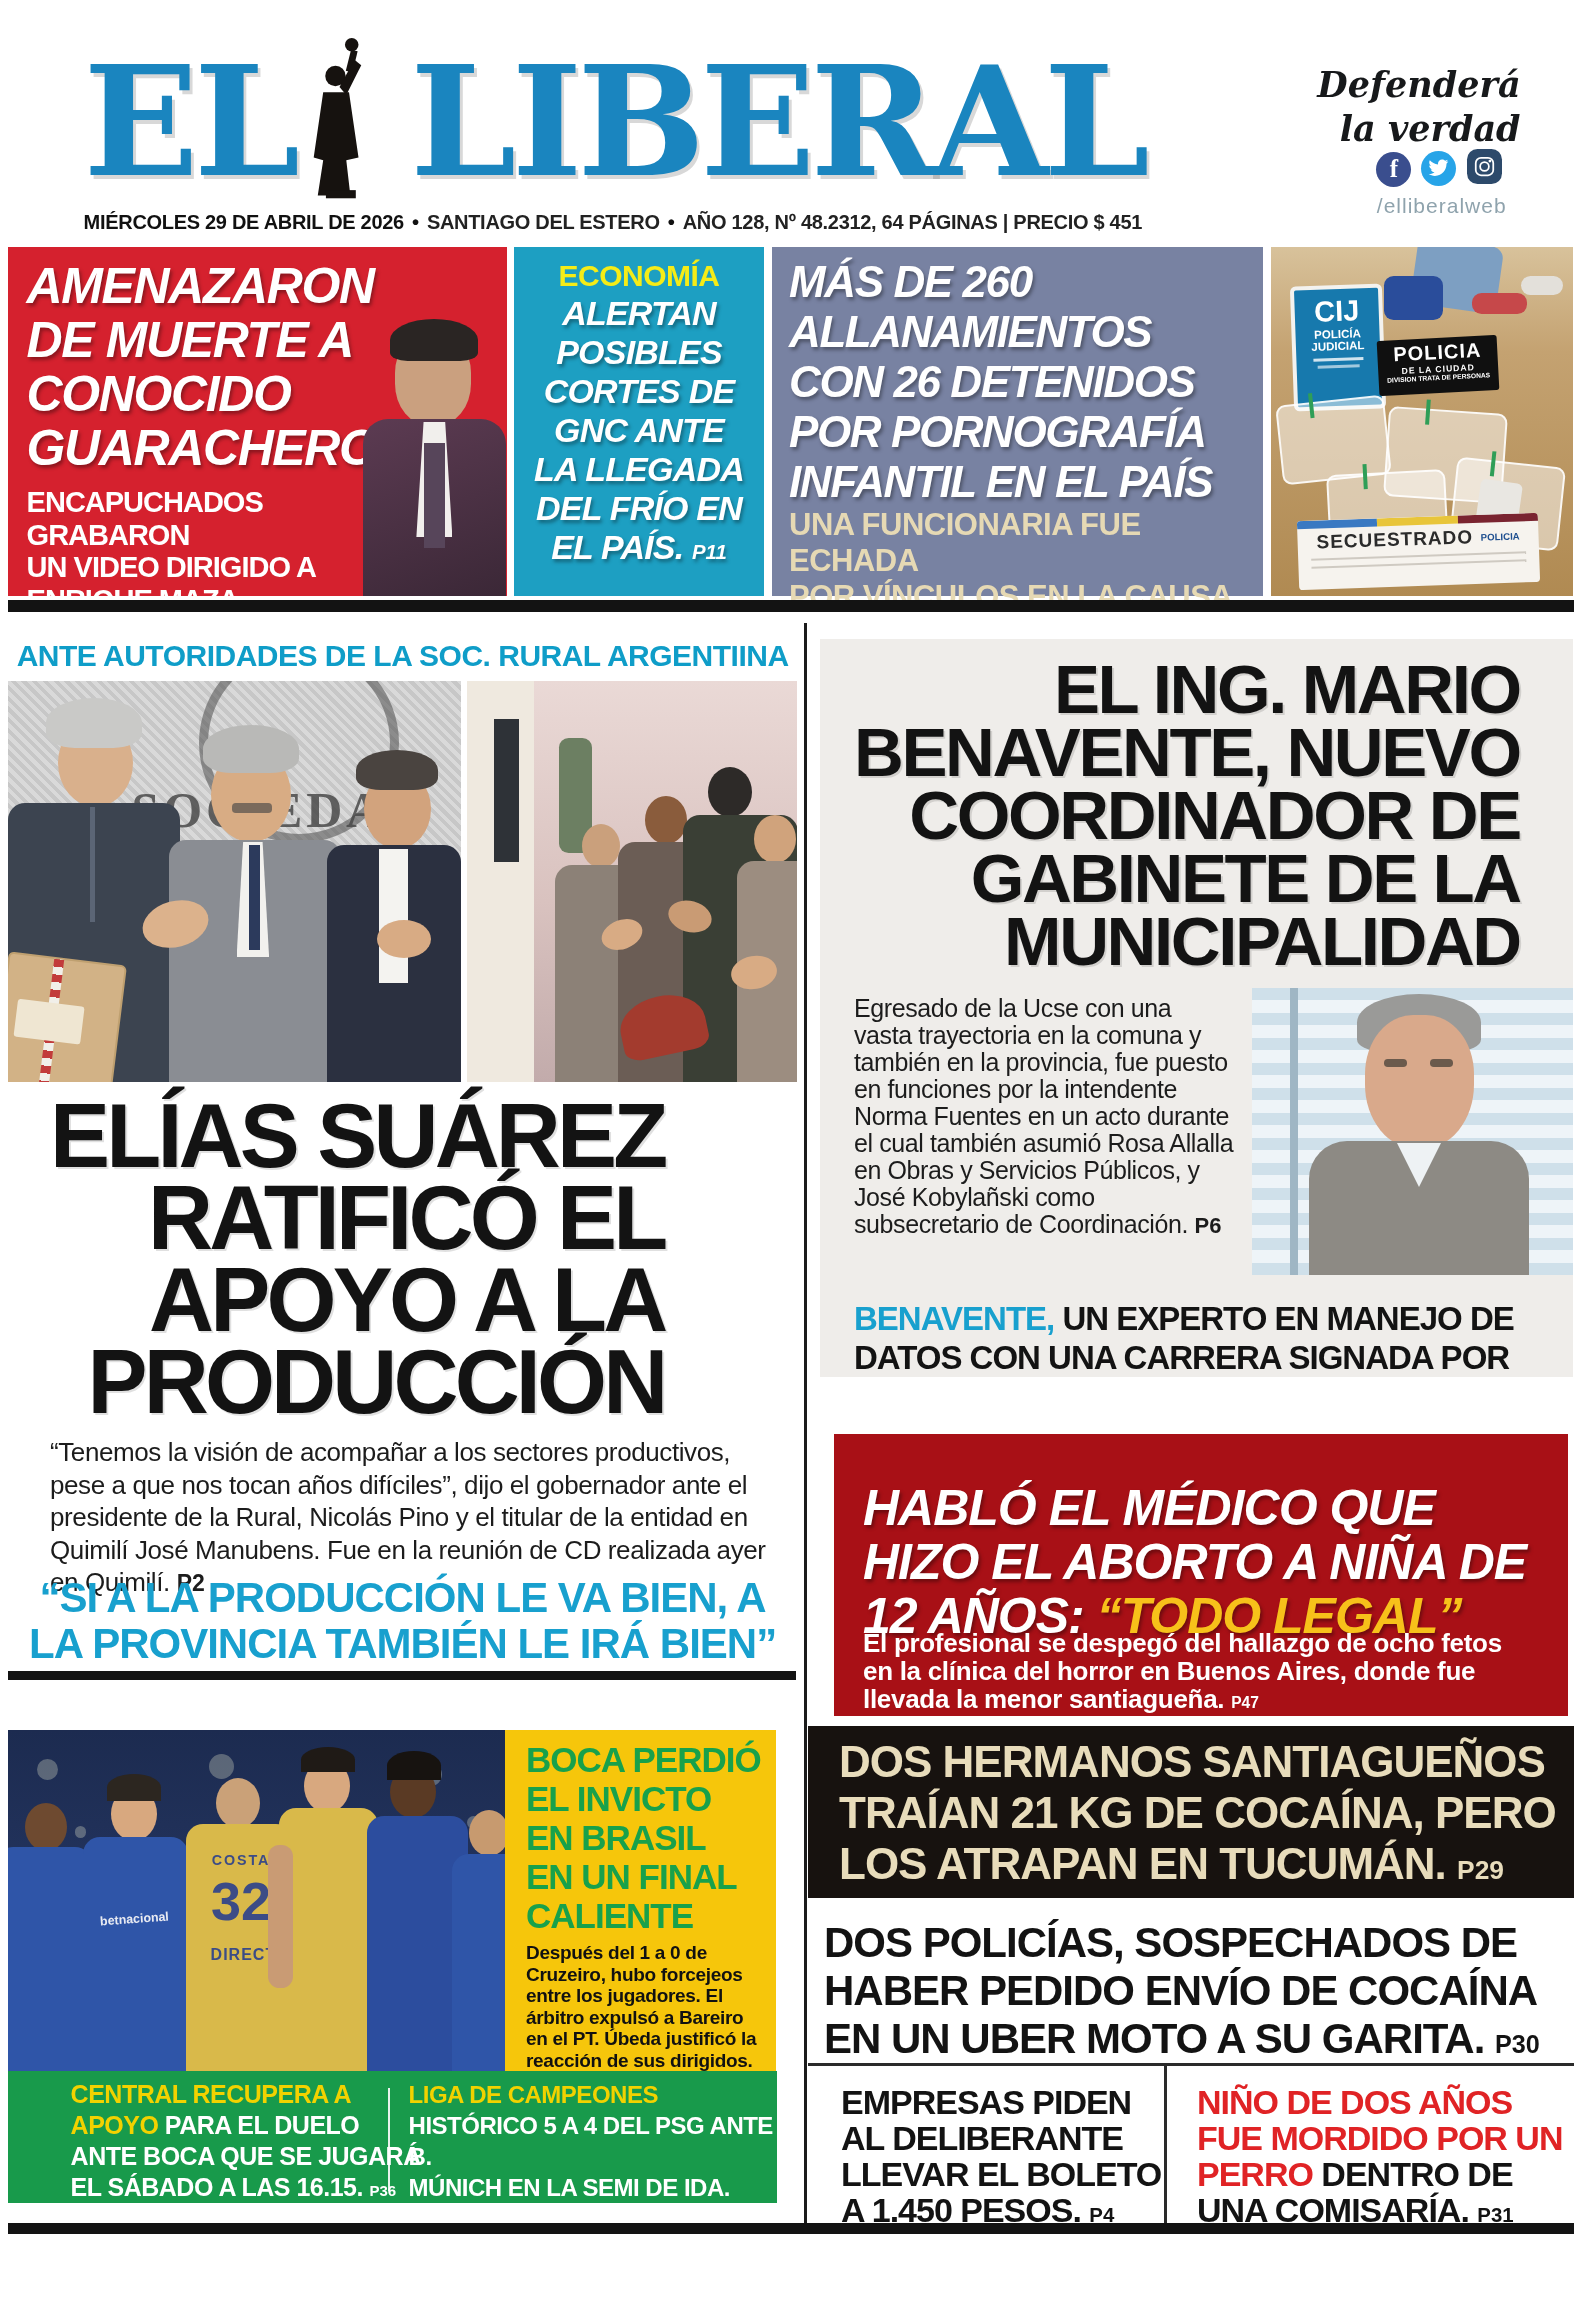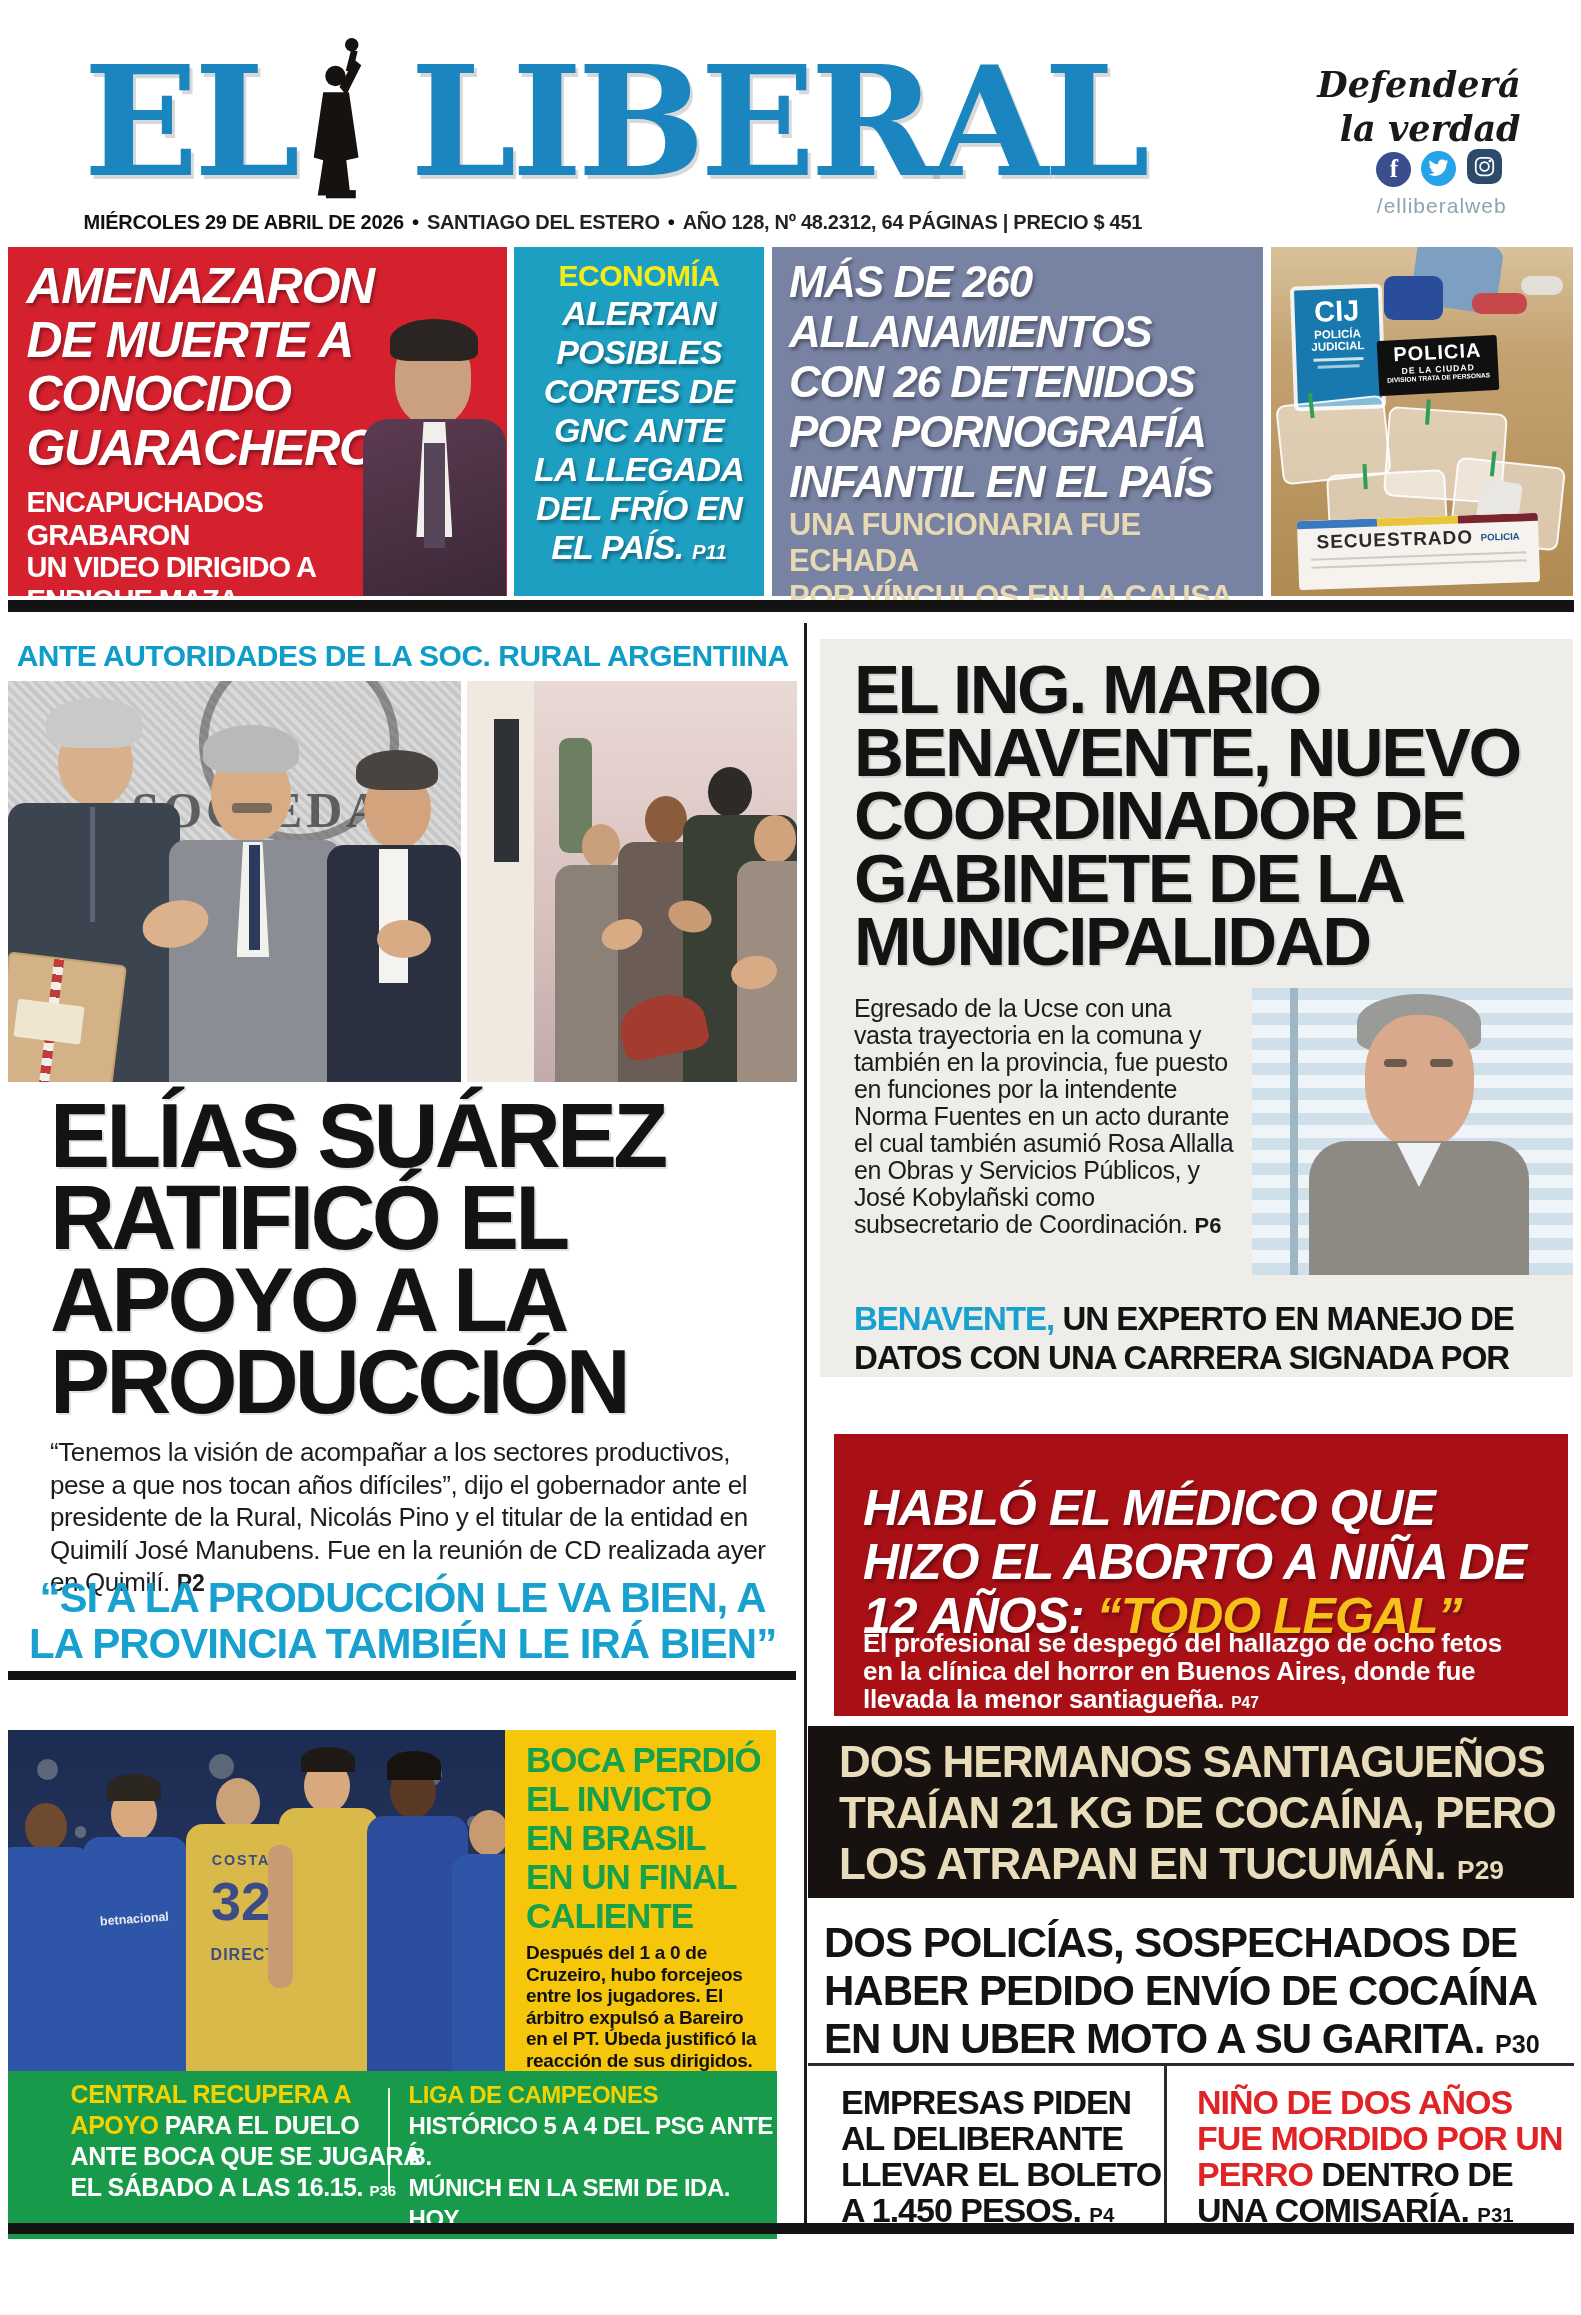--- a/index.html
+++ b/index.html
@@ -3,21 +3,21 @@
 <meta charset="utf-8">
 <style>
   html,body{margin:0;padding:0;background:#ffffff;}
   #page{position:relative;width:1581px;height:2315px;background:#fff;overflow:hidden;
         font-family:"Liberation Sans",sans-serif;}
   .abs{position:absolute;}
   .cond{font-family:"Liberation Sans",sans-serif;font-weight:800;letter-spacing:-1px;}
   .pre{white-space:pre-line;}
   .pref{font-size:.60em;letter-spacing:0;font-weight:800;}
   .shadow-dark{text-shadow:1.9px 2.9px 3.8px rgba(0,0,0,.35);font-style:italic;}
-  .shadow-soft{text-shadow:1.9px 1.9px 0 rgba(0,0,0,.12);}
+  .shadow-soft{text-shadow:1.9px 1.9px 0 rgba(0,0,0,.12);text-align:right;}
   .rule{background:#131313;}
   
   .brand{font-family:"DejaVu Serif","Liberation Serif",serif;font-weight:bold;color:#1a85bf;
          letter-spacing:-4.8px;text-shadow:2.9px 3.8px 0 rgba(40,40,40,.18);}
   .slogan{font-family:"DejaVu Serif","Liberation Serif",serif;font-style:italic;font-weight:bold;
           color:#17191b;text-align:right;line-height:1.25;}
   .dateline{font-weight:800;color:#111;}
   .dateline .dim{font-weight:700;color:#222;}
   .dot{color:#111;font-size:13.4px;vertical-align:2.9px;padding:0 7.6px;}
   .socircle{width:35px;height:35px;border-radius:50%;display:inline-flex;align-items:center;
@@ -340,21 +340,21 @@
     <div class="abs cond pre" style="left:21px;top:9.6px;font-size:35px;line-height:39px;color:#18a14b;letter-spacing:-1px;">BOCA PERDIÓ
 EL INVICTO
 EN BRASIL
 EN UN FINAL
 CALIENTE</div>
     <div class="abs" style="left:21px;top:212px;width:231px;font-size:19px;line-height:21.5px;font-weight:600;color:#111;letter-spacing:-0.3px;">
       <span>Después del 1 a 0 de Cruzeiro, hubo forcejeos entre los jugadores. El árbitro expulsó a Bareiro en el PT. Úbeda justificó la reacción de sus dirigidos. </span>
     </div>
   </div>
 
-  <div class="abs" style="left:7.6px;top:2071px;width:769px;height:168px;background:#189a4b;">
+  <div class="abs" style="left:7.6px;top:2071px;width:769px;height:132px;background:#189a4b;">
     <div class="abs" style="left:380px;top:17px;width:2.9px;height:103px;background:#e9f3ec;"></div>
     <div class="abs cond" style="left:63px;top:7.6px;font-size:25px;line-height:31px;letter-spacing:-0.5px;color:#fff;">
       <div style="color:#f2d200;">CENTRAL RECUPERA A</div>
       <div><span style="color:#f2d200;">APOYO</span><span> PARA EL DUELO</span></div>
       <div>ANTE BOCA QUE SE JUGARÁ</div>
       <div><span>EL SÁBADO A LAS 16.15. </span><span class="pref">P36</span></div>
     </div>
     <div class="abs cond" style="left:401px;top:7.6px;font-size:24px;line-height:31px;letter-spacing:-0.5px;color:#fff;">
       <div style="color:#f2d200;">LIGA DE CAMPEONES</div>
       <div>HISTÓRICO 5 A 4 DEL PSG ANTE B.</div>

